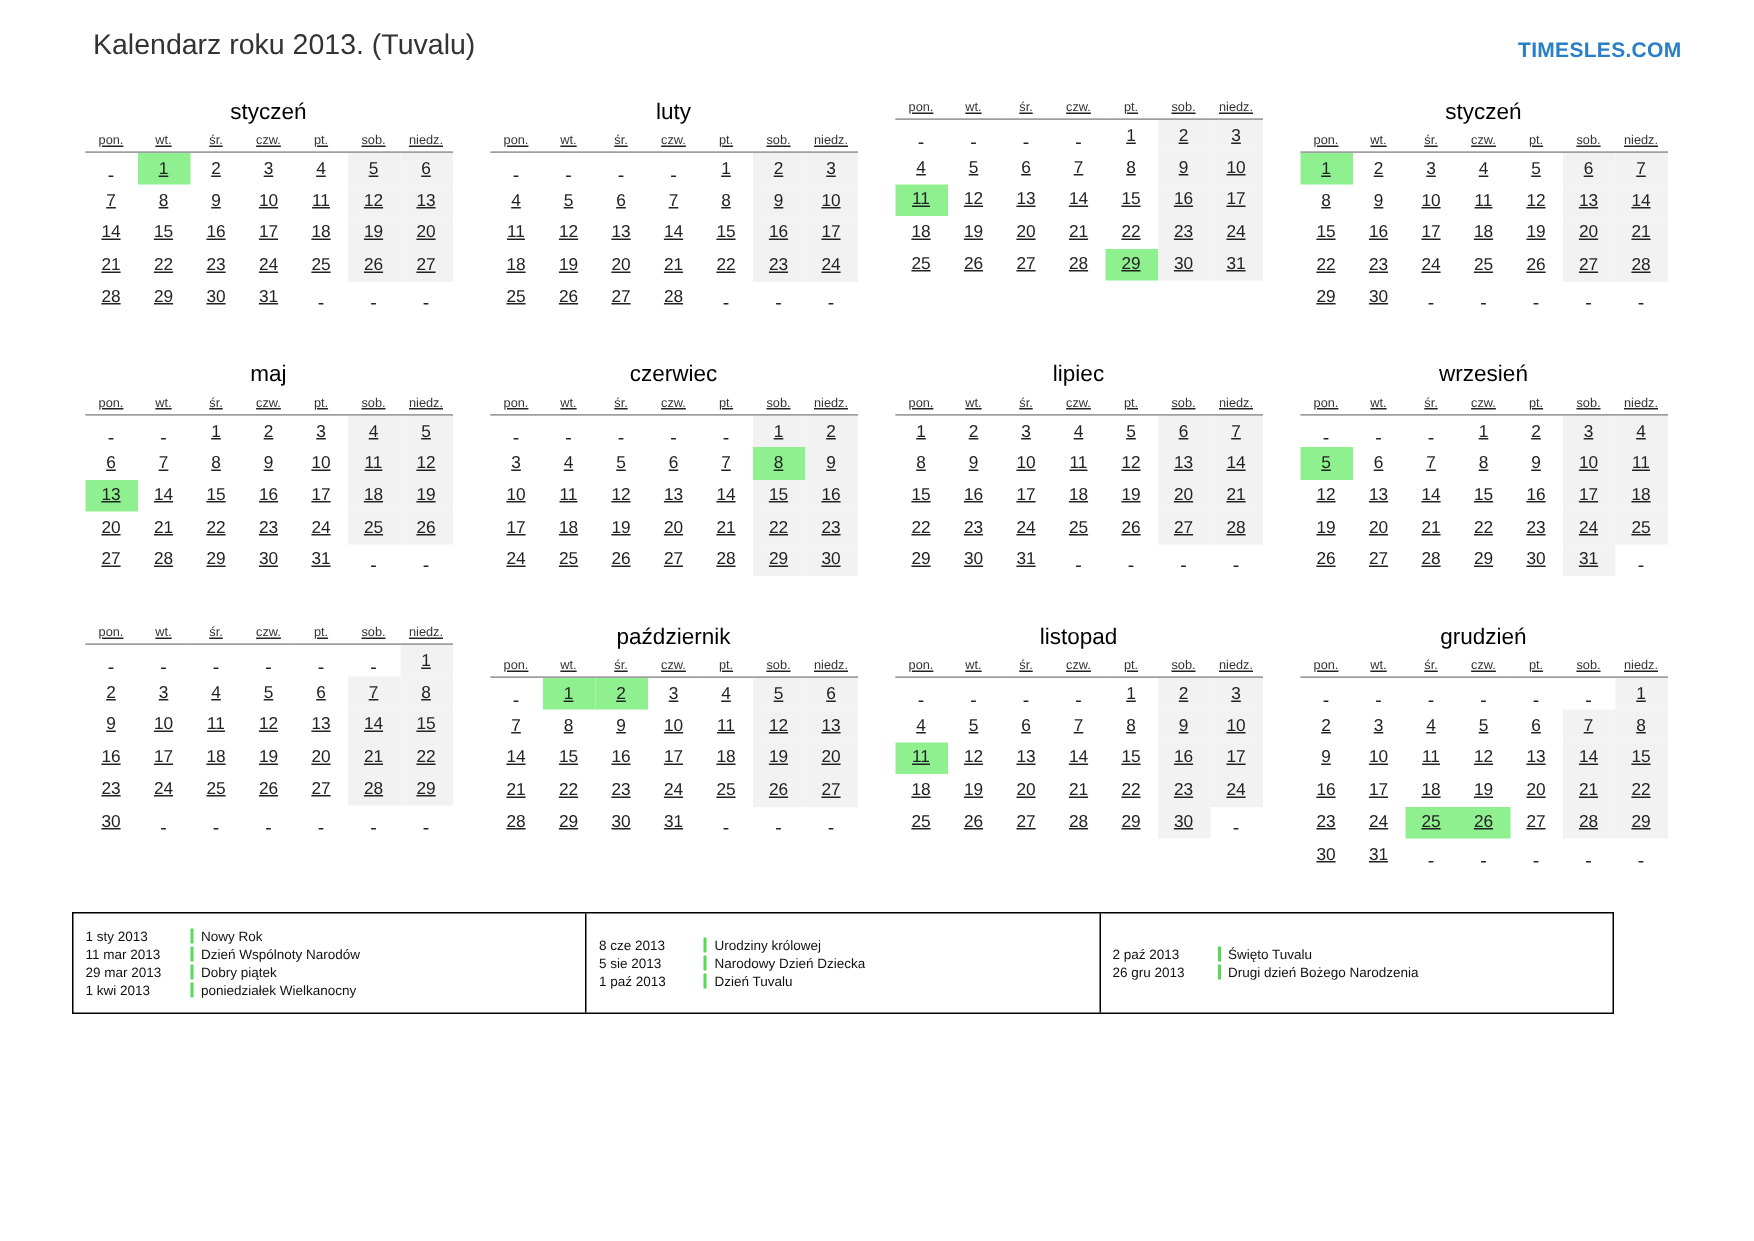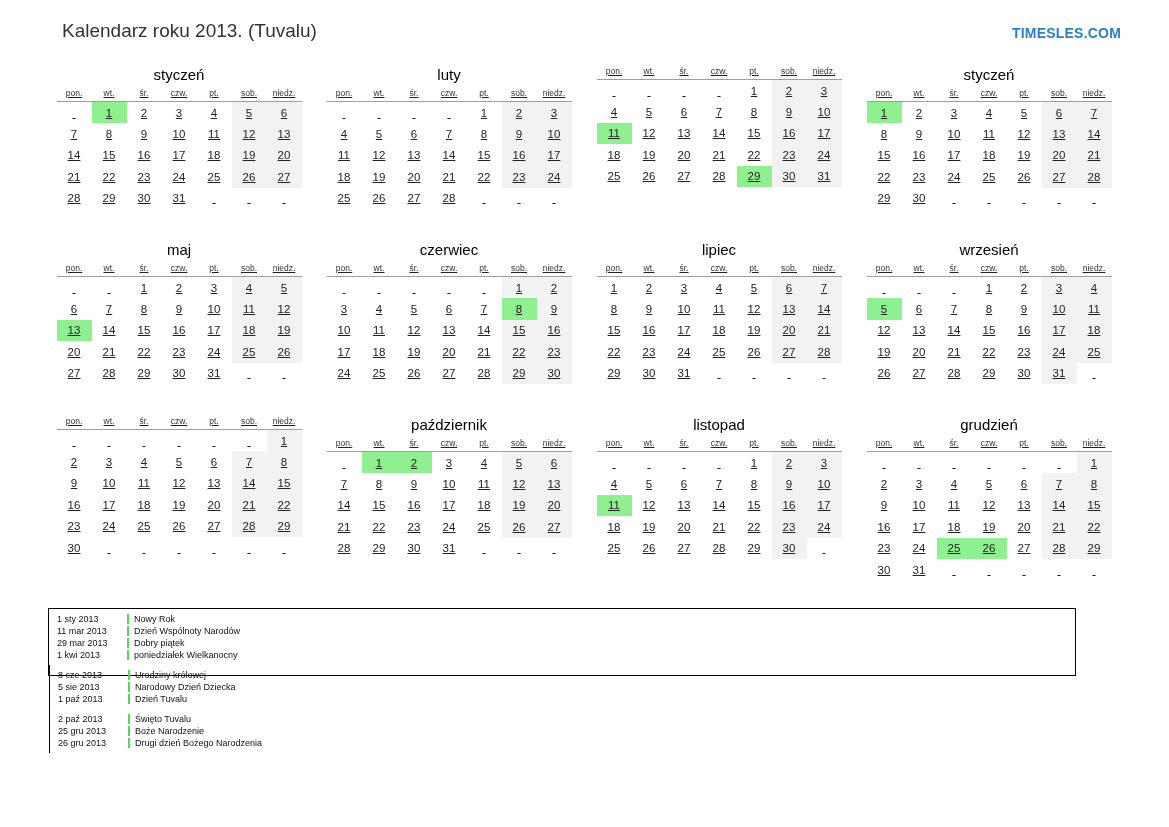--- a/index.html
+++ b/index.html
@@ -74,21 +74,20 @@
   td.we { background:#f2f2f2; }
   td.hl { background:#8ff08f; }
   td.empty { background:transparent; }
 
   
   .legend {
     position:absolute; left:48px; top:608px;
     width:1028px; height:68px;
     border:1px solid #000;
     display:flex;
-    flex-direction:column;
   }
   .legend-col {
     flex:1 1 0;
     display:flex;
     flex-direction:column;
     justify-content:center;
     padding:4px 0 4px 0;
   }
   .legend-col + .legend-col { border-left:1px solid #000; }
   .legend-row {
@@ -938,25 +937,20 @@
           <span class="legend-name">Dzień Tuvalu</span>
         </div>
       </div>
       <div class="legend-col">
         <div class="legend-row">
           <span class="legend-date">2 paź 2013</span>
           <span class="legend-bar"></span>
           <span class="legend-name">Święto Tuvalu</span>
         </div>
         <div class="legend-row">
-          <span class="legend-date">25 gru 2013</span>
-          <span class="legend-bar"></span>
-          <span class="legend-name">Boże Narodzenie</span>
-        </div>
-        <div class="legend-row">
           <span class="legend-date">26 gru 2013</span>
           <span class="legend-bar"></span>
           <span class="legend-name">Drugi dzień Bożego Narodzenia</span>
         </div>
       </div>
     </div>
 
 </div>
 
 </body></html>

